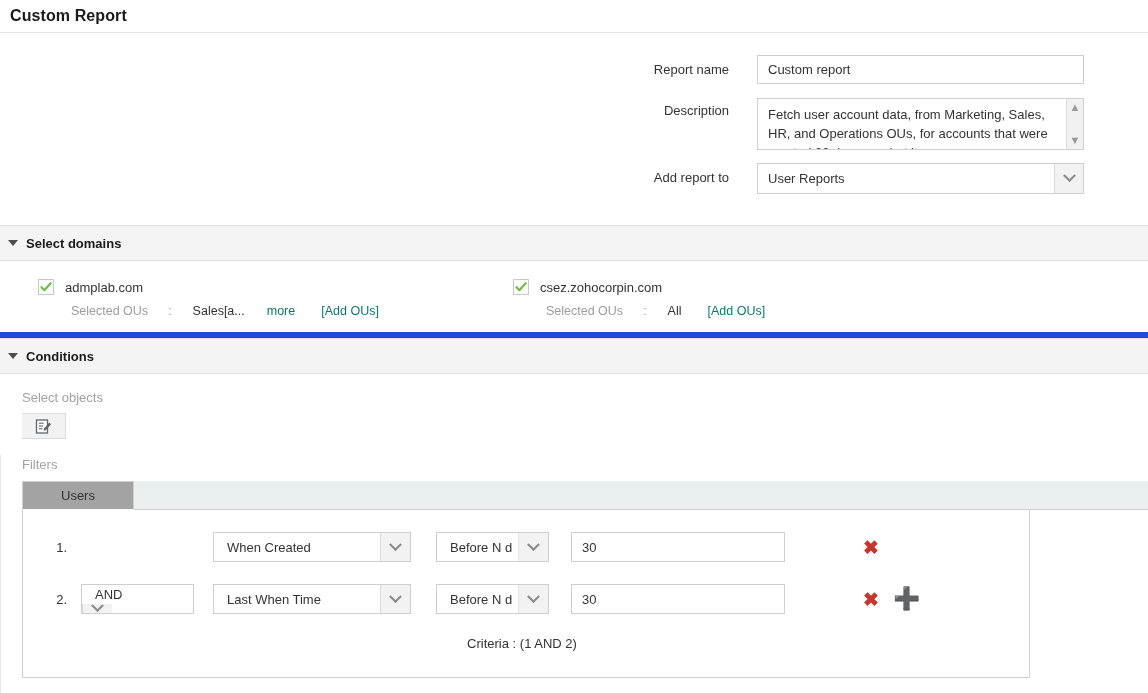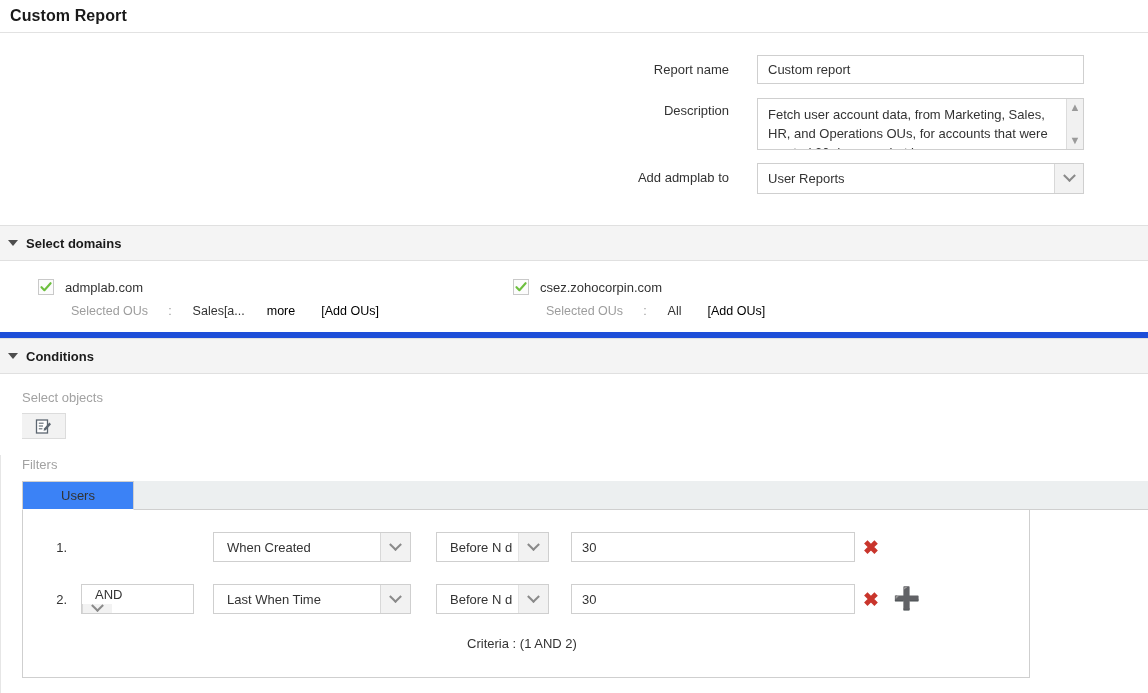--- a/index.html
+++ b/index.html
@@ -147,21 +147,21 @@
   .domain-name { font-size: 13px; color: #333; }
   .domain-sub {
     margin-top: 9px;
     padding-left: 33px;
     font-size: 12.5px;
     display: flex; align-items: baseline; gap: 16px;
   }
   .lbl-mute { color: #9d9d9d; }
   .sep-colon { color: #9d9d9d; margin: 0 5px 0 4px; }
   .ou-val { color: #333; }
-  .lnk-green { color: #000000; cursor: pointer; }
+  .lnk-green { color: #0f766e; cursor: pointer; }
   .lnk-green.more { margin-left: 6px; }
   .lnk-green.add { margin-left: 10px; }
 
   
   .conditions { padding: 0; }
   .cond-body { padding: 16px 0 0 22px; }
   .field-label {
     color: #a2a2a2; font-size: 13px;
     margin-bottom: 8px;
   }
@@ -188,21 +188,21 @@
   .tabstrip {
     position: relative;
     height: 29px;
     background: #eceff0;
     border-bottom: 1px solid #cfcfcf;
     display: flex; align-items: flex-end;
     margin-left: 22px;
   }
   .tab-active {
     height: 29px; min-width: 95px;
-    background: #3b82f6;
+    background: #a3a3a3;
     border: 1px solid #cfcfcf;
     border-bottom: 1px solid #ffffff;
     margin-bottom: -1px;
     display: flex; align-items: center; justify-content: flex-end;
     font-size: 13px; color: #333;
     padding: 0 38px;
     cursor: pointer;
   }
   .tab-spacer { flex: 1; }
   .filters-box {
@@ -248,21 +248,21 @@
   }
   .ddl .ddl-arrow {
     width: 30px;
     background: #f2f2f2;
     border-left: 1px solid #d8d8d8;
     display: flex; align-items: center; justify-content: center;
     flex: none;
   }
   .ddl.w-cond .ddl-arrow { border-left: 1px solid #e4e4e4; }
   .val-input {
-    width: 284px; height: 30px;
+    width: 214px; height: 30px;
     border: 1px solid #cfcfcf;
     background: #fff;
     padding: 0 10px;
     font-family: "Liberation Sans", sans-serif;
     font-size: 13px; color: #333;
     outline: none;
   }
   .ico-x { color: #c9352c; font-size: 19px; font-weight: bold; line-height: 1; cursor: pointer; }
   .ico-plus { color: #56b320; font-size: 22px; font-weight: bold; line-height: 1; cursor: pointer; }
   .criteria {
@@ -301,21 +301,21 @@
           <textarea class="txt-area" style="">Fetch user account data, from Marketing, Sales, HR, and Operations OUs, for accounts that were created 30 days ago but have</textarea>
           <div class="scroll-col">
             <span class="chev">▲</span>
             <span class="chev">▼</span>
           </div>
         </div>
       </div>
     </div>
 
     <div class="form-row">
-      <div class="form-label">Add admplab to</div>
+      <div class="form-label">Add report to</div>
       <div class="form-field">
         <div class="select-wrap">
           <span class="sel-text">User Reports</span>
           <span class="sel-btn">
               <i class="chev-down"></i>
             </span>
         </div>
       </div>
     </div>
 

